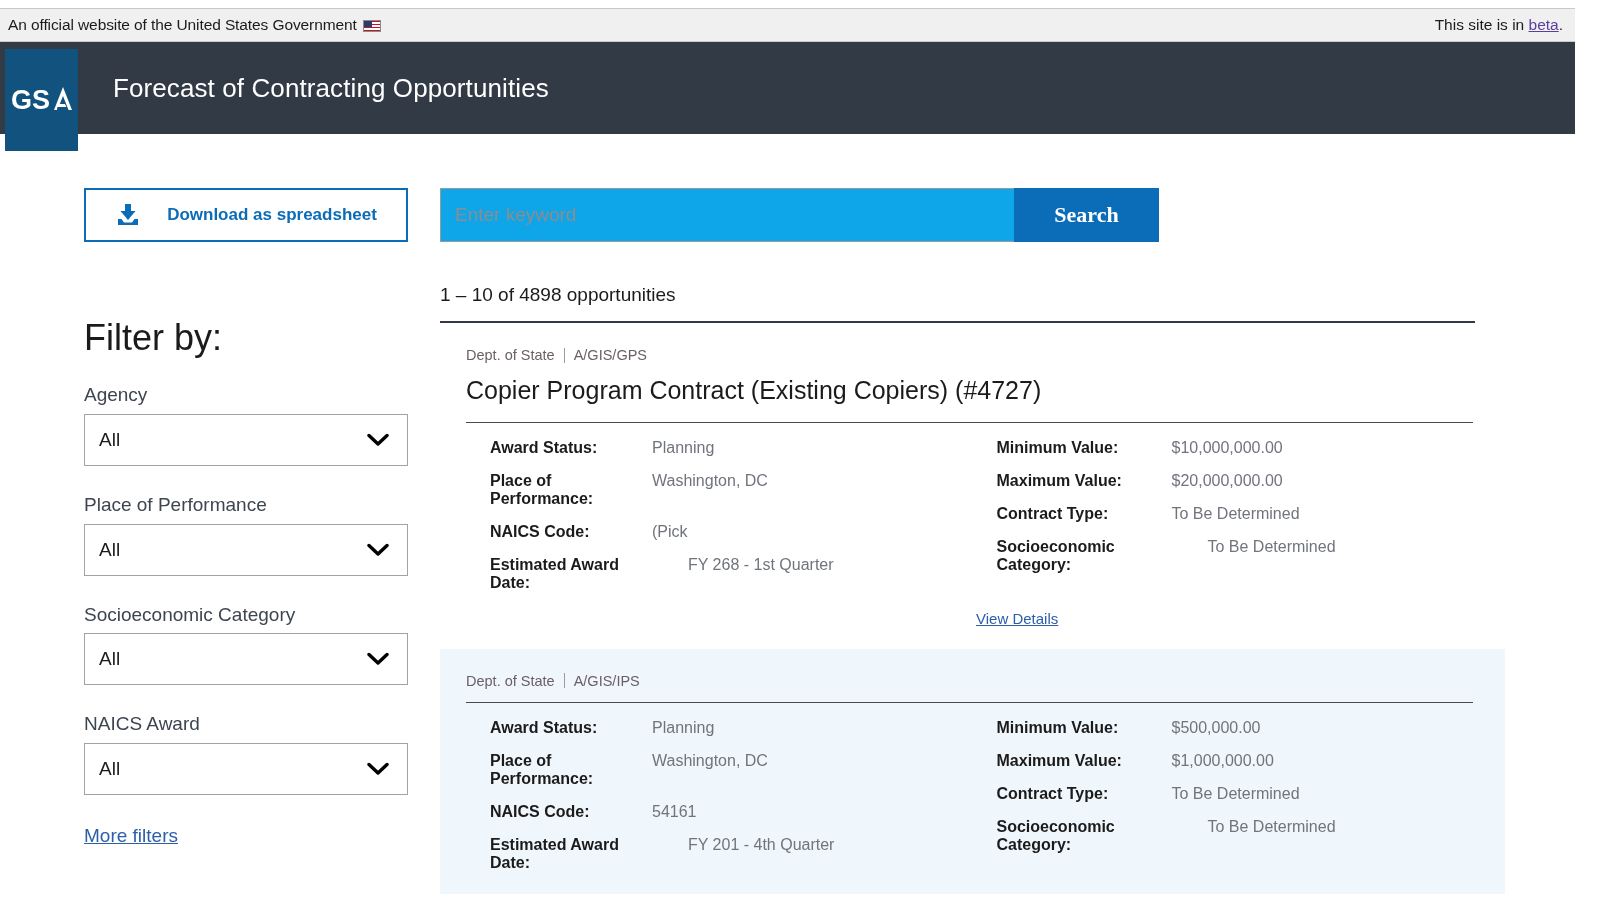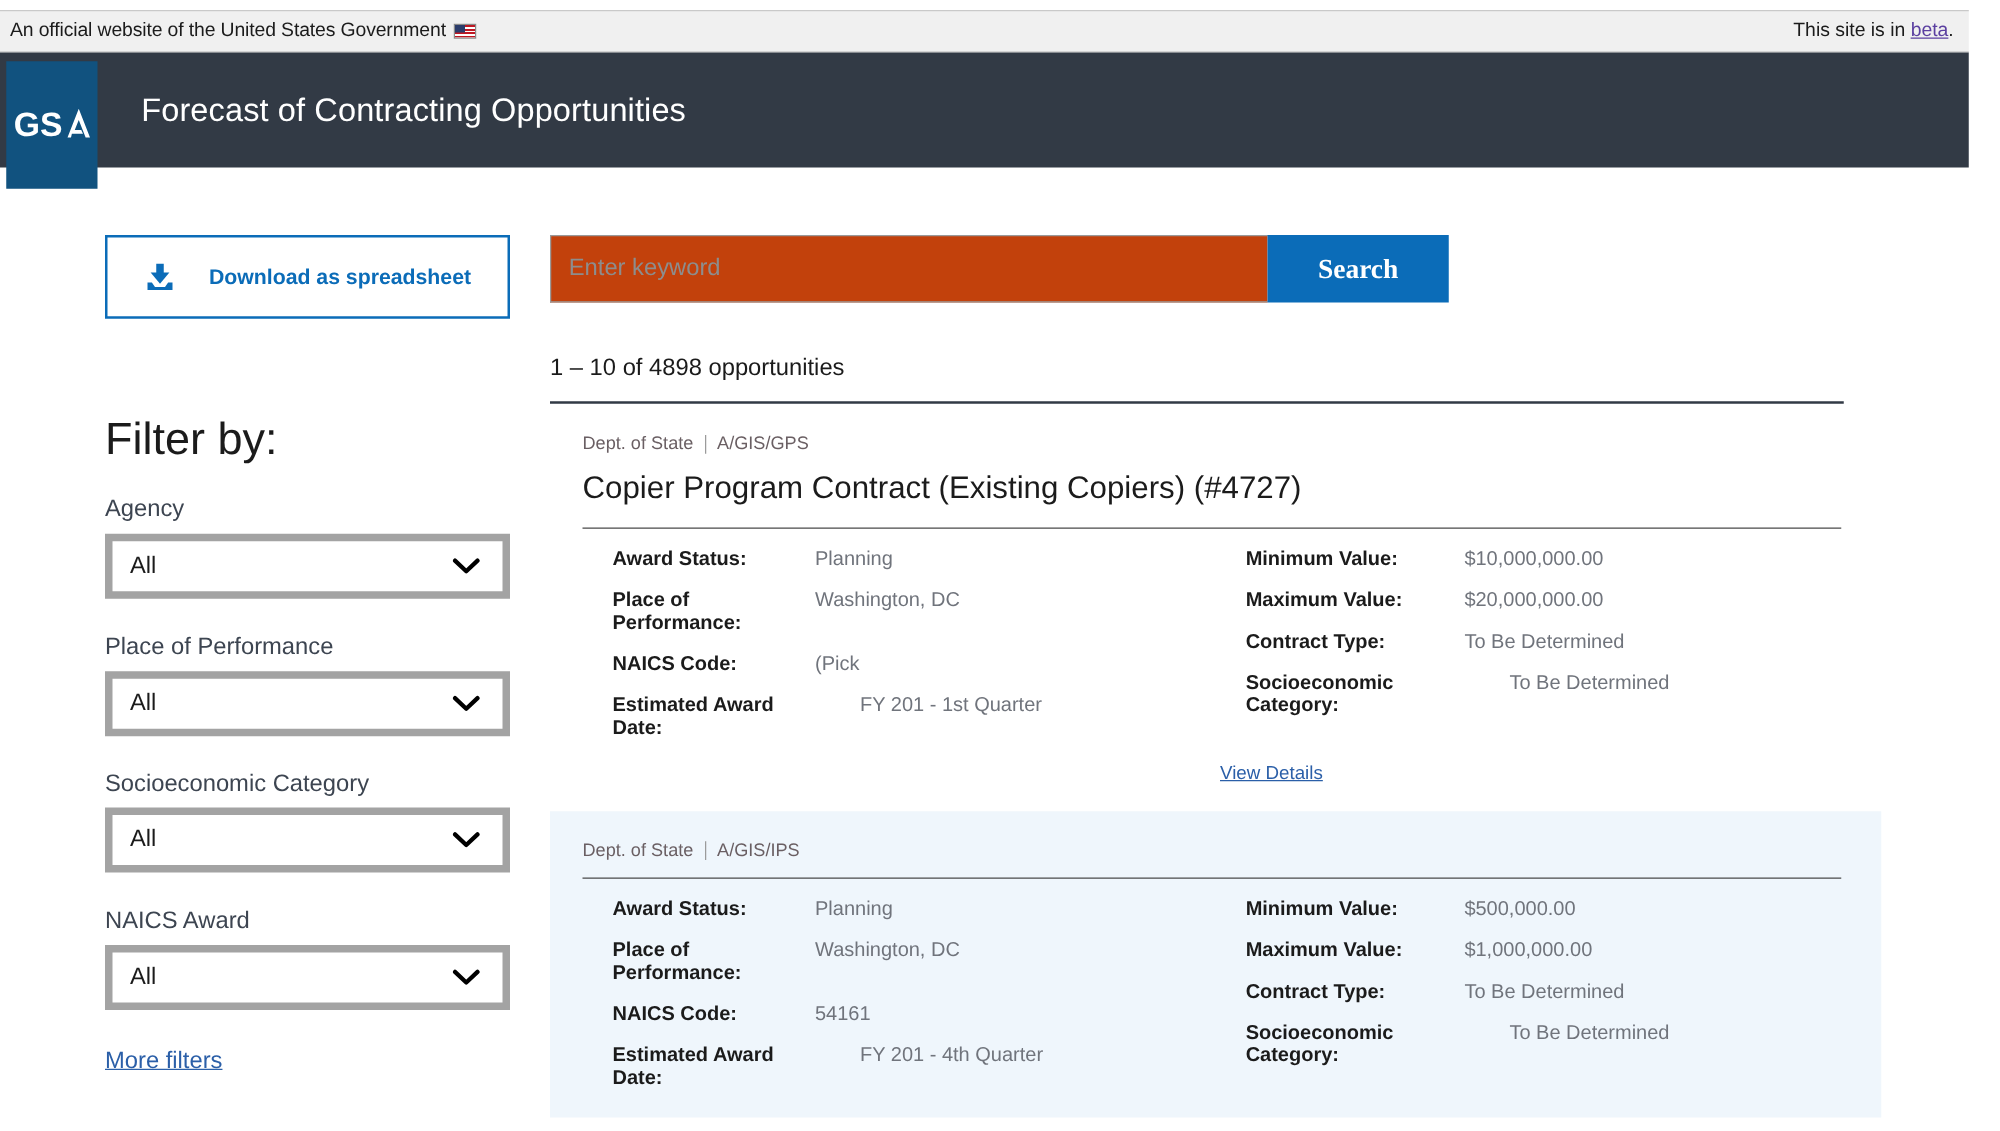--- a/index.html
+++ b/index.html
@@ -116,21 +116,21 @@
 
   
   .sidebar {
     position: absolute;
     left: 84px;
     top: 188px;
     width: 324px;
   }
   .download-btn {
     width: 324px;
-    height: 67px;
+    height: 54px;
     box-sizing: border-box;
     border: 2px solid #0b6cb8;
     background: #ffffff;
     display: flex;
     align-items: center;
     justify-content: center;
     gap: 26px;
     cursor: pointer;
     padding: 0 10px;
   }
@@ -154,21 +154,21 @@
     font-size: 19px;
     color: #3d4551;
     margin-bottom: 7px;
     line-height: 1.2;
   }
   .filter-select {
     position: relative;
     width: 324px;
     height: 52px;
     box-sizing: border-box;
-    border: 6px solid #a3a3a3;
+    border: 1px solid #a3a3a3;
     background: #ffffff;
     display: flex;
     align-items: center;
     padding: 0 14px;
     cursor: pointer;
   }
   .filter-select .value {
     font-size: 19px;
     color: #1b1b1b;
   }
@@ -204,21 +204,21 @@
   .search-input {
     flex: 1;
     height: 54px;
     box-sizing: border-box;
     border: 1px solid #9a9a9a;
     border-right: none;
     padding: 0 14px;
     font-size: 19px;
     font-family: "Liberation Sans", sans-serif;
     color: #1b1b1b;
-    background: #c2410c;
+    background: #0ea5e9;
     outline: none;
   }
   .search-input::placeholder { color: #8d8d8d; }
   .search-btn {
     width: 145px;
     height: 54px;
     background: #0b6cb8;
     border: none;
     color: #ffffff;
     font-size: 22px;
@@ -423,21 +423,21 @@
           <div class="drow">
             <span class="dkey">Place of Performance:</span>
             <span class="dval">Washington, DC</span>
           </div>
           <div class="drow">
             <span class="dkey">NAICS Code:</span>
             <span class="dval">(Pick</span>
           </div>
           <div class="drow">
             <span class="dkey">Estimated Award Date:</span>
-            <span class="dval">FY 201 - 1st Quarter</span>
+            <span class="dval">FY 268 - 1st Quarter</span>
           </div>
         </div>
         <div class="col right">
           <div class="drow">
             <span class="dkey">Minimum Value:</span>
             <span class="dval">$10,000,000.00</span>
           </div>
           <div class="drow">
             <span class="dkey">Maximum Value:</span>
             <span class="dval">$20,000,000.00</span>

